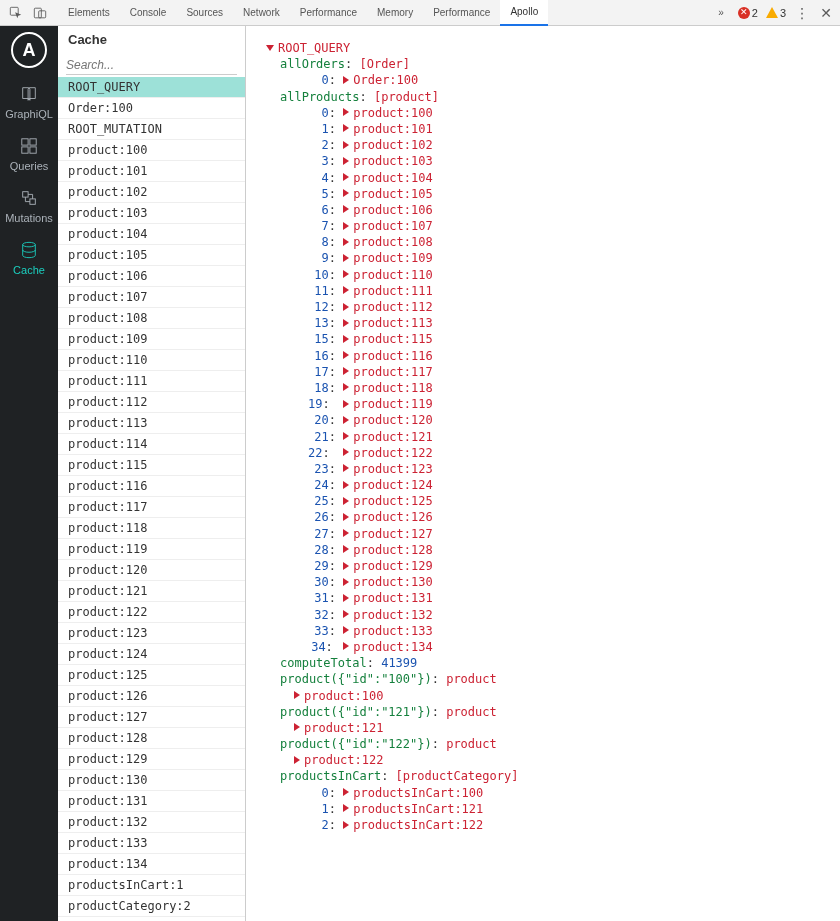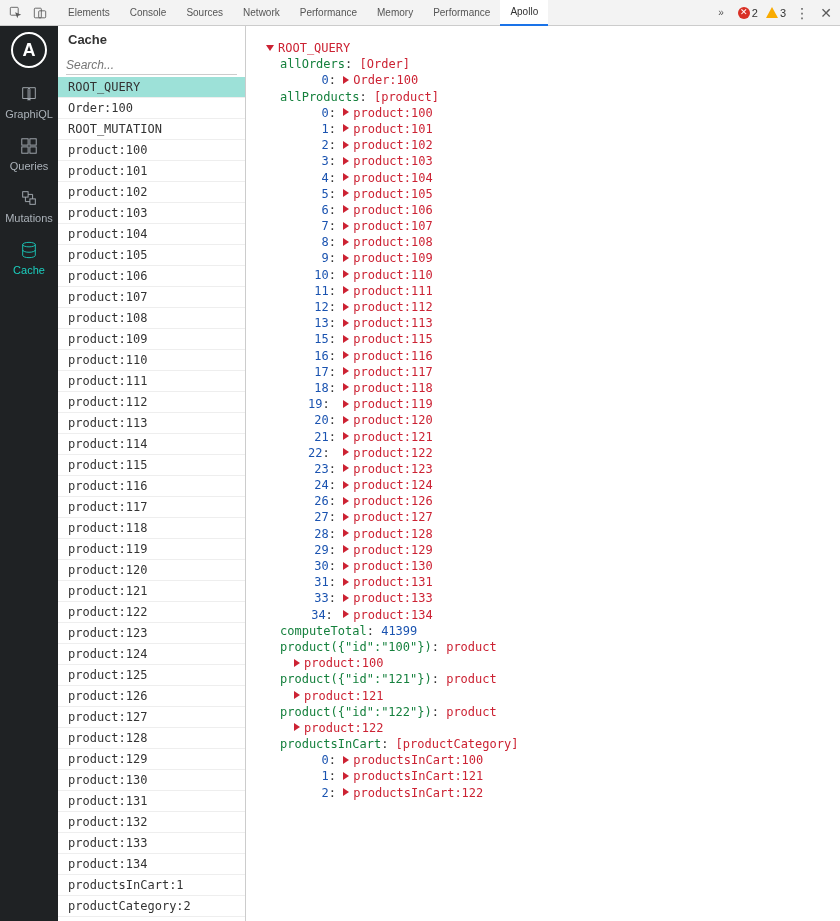--- a/index.html
+++ b/index.html
@@ -219,26 +219,28 @@
       <div class="node indent2" style="text-align:left"><span style="display:inline-block;width:28px;text-align:right"><span class="idx">15</span><span class="punct">:</span></span> <span class="caret closed"></span><span class="val-link">product:115</span></div>
       <div class="node indent2" style="text-align:left"><span style="display:inline-block;width:28px;text-align:right"><span class="idx">16</span><span class="punct">:</span></span> <span class="caret closed"></span><span class="val-link">product:116</span></div>
       <div class="node indent2" style="text-align:left"><span style="display:inline-block;width:28px;text-align:right"><span class="idx">17</span><span class="punct">:</span></span> <span class="caret closed"></span><span class="val-link">product:117</span></div>
       <div class="node indent2" style="text-align:left"><span style="display:inline-block;width:28px;text-align:right"><span class="idx">18</span><span class="punct">:</span></span> <span class="caret closed"></span><span class="val-link">product:118</span></div>
       <div class="node indent2" style="text-align:left"><span style="display:inline-block;width:28px;text-align:left"><span class="idx">19</span><span class="punct">:</span></span> <span class="caret closed"></span><span class="val-link">product:119</span></div>
       <div class="node indent2" style="text-align:left"><span style="display:inline-block;width:28px;text-align:right"><span class="idx">20</span><span class="punct">:</span></span> <span class="caret closed"></span><span class="val-link">product:120</span></div>
       <div class="node indent2" style="text-align:left"><span style="display:inline-block;width:28px;text-align:right"><span class="idx">21</span><span class="punct">:</span></span> <span class="caret closed"></span><span class="val-link">product:121</span></div>
       <div class="node indent2" style="text-align:left"><span style="display:inline-block;width:28px;text-align:left"><span class="idx">22</span><span class="punct">:</span></span> <span class="caret closed"></span><span class="val-link">product:122</span></div>
       <div class="node indent2" style="text-align:left"><span style="display:inline-block;width:28px;text-align:right"><span class="idx">23</span><span class="punct">:</span></span> <span class="caret closed"></span><span class="val-link">product:123</span></div>
       <div class="node indent2" style="text-align:left"><span style="display:inline-block;width:28px;text-align:right"><span class="idx">24</span><span class="punct">:</span></span> <span class="caret closed"></span><span class="val-link">product:124</span></div>
+      <div class="node indent2" style="text-align:left"><span style="display:inline-block;width:28px;text-align:right"><span class="idx">25</span><span class="punct">:</span></span> <span class="caret closed"></span><span class="val-link">product:125</span></div>
       <div class="node indent2" style="text-align:left"><span style="display:inline-block;width:28px;text-align:right"><span class="idx">26</span><span class="punct">:</span></span> <span class="caret closed"></span><span class="val-link">product:126</span></div>
       <div class="node indent2" style="text-align:left"><span style="display:inline-block;width:28px;text-align:right"><span class="idx">27</span><span class="punct">:</span></span> <span class="caret closed"></span><span class="val-link">product:127</span></div>
       <div class="node indent2" style="text-align:left"><span style="display:inline-block;width:28px;text-align:right"><span class="idx">28</span><span class="punct">:</span></span> <span class="caret closed"></span><span class="val-link">product:128</span></div>
       <div class="node indent2" style="text-align:left"><span style="display:inline-block;width:28px;text-align:right"><span class="idx">29</span><span class="punct">:</span></span> <span class="caret closed"></span><span class="val-link">product:129</span></div>
       <div class="node indent2" style="text-align:left"><span style="display:inline-block;width:28px;text-align:right"><span class="idx">30</span><span class="punct">:</span></span> <span class="caret closed"></span><span class="val-link">product:130</span></div>
       <div class="node indent2" style="text-align:left"><span style="display:inline-block;width:28px;text-align:right"><span class="idx">31</span><span class="punct">:</span></span> <span class="caret closed"></span><span class="val-link">product:131</span></div>
+      <div class="node indent2" style="text-align:left"><span style="display:inline-block;width:28px;text-align:right"><span class="idx">32</span><span class="punct">:</span></span> <span class="caret closed"></span><span class="val-link">product:132</span></div>
       <div class="node indent2" style="text-align:left"><span style="display:inline-block;width:28px;text-align:right"><span class="idx">33</span><span class="punct">:</span></span> <span class="caret closed"></span><span class="val-link">product:133</span></div>
       <div class="node indent2" style="text-align:left"><span style="display:inline-block;width:28px;text-align:center"><span class="idx">34</span><span class="punct">:</span></span> <span class="caret closed"></span><span class="val-link">product:134</span></div>
       <div class="node indent1"><span class="key">computeTotal</span><span class="punct">: </span><span class="val-num">41399</span></div>
       <div class="node indent1"><span class="key">product({"id":"100"})</span><span class="punct">: </span><span class="val-link">product</span></div>
       <div class="node indent1" style="padding-left:28px"><span class="caret closed"></span><span class="val-link">product:100</span></div>
       <div class="node indent1"><span class="key">product({"id":"121"})</span><span class="punct">: </span><span class="val-link">product</span></div>
       <div class="node indent1" style="padding-left:28px"><span class="caret closed"></span><span class="val-link">product:121</span></div>
       <div class="node indent1"><span class="key">product({"id":"122"})</span><span class="punct">: </span><span class="val-link">product</span></div>
       <div class="node indent1" style="padding-left:28px"><span class="caret closed"></span><span class="val-link">product:122</span></div>
       <div class="node indent1"><span class="key">productsInCart</span><span class="punct">: </span><span class="bracket">[productCategory]</span></div>

